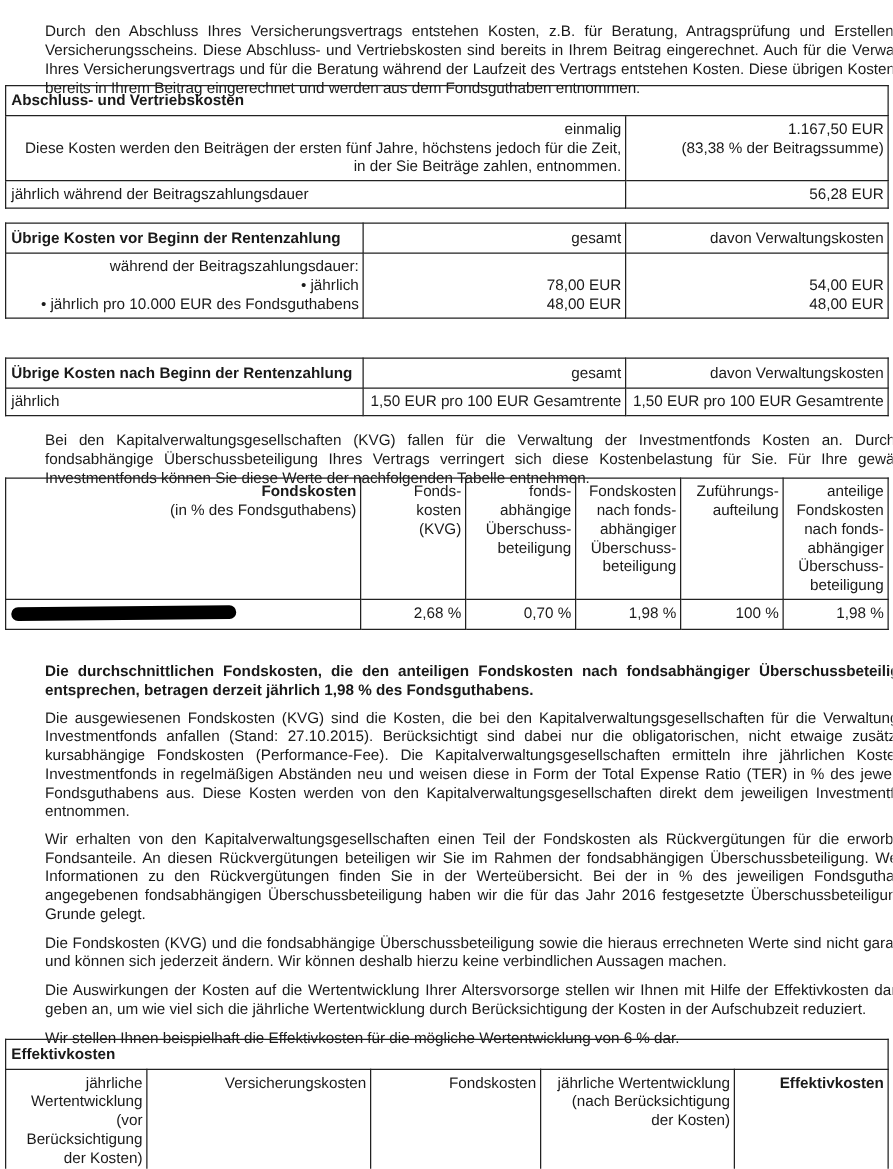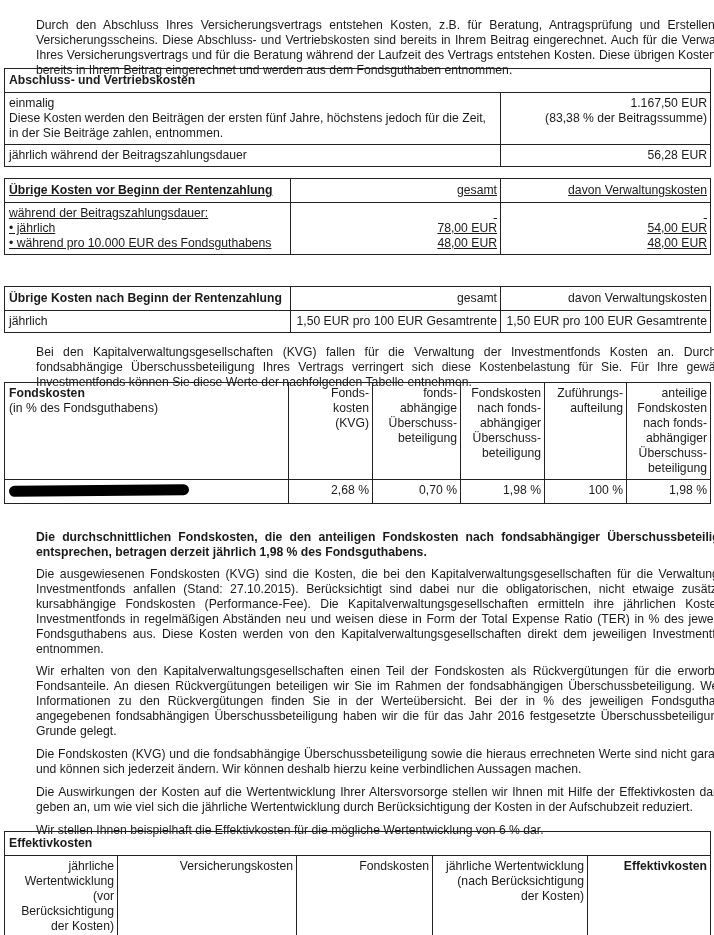--- a/index.html
+++ b/index.html
@@ -16,21 +16,21 @@
       position: absolute; left: 4px; width: 706px; border-collapse: collapse;
       table-layout: fixed;
     }
     td, th {
       border: 1px solid #222; padding: 3px 3px 3px 4px; vertical-align: top;
       font-weight: normal; text-align: left;
     }
     th.title { font-weight: bold; padding-top: 4px; padding-bottom: 4px; margin-left: 32px; }
     .r { text-align: right; }
     .b { font-weight: bold; }
-    .line { display: block; }
+    .line { display: block; text-align: right; }
     .blackout {
       display: inline-block; width: 180px; height: 11px; background: #000;
       border-radius: 6px; margin-top: 2px; transform: rotate(-0.5deg);
     }
   </style>
 </head>
 <body>
 
 <p class="para" style="top:2px;">Durch den Abschluss Ihres Versicherungsvertrags entstehen Kosten, z.B. für Beratung, Antragsprüfung und Erstellen des Versicherungsscheins. Diese Abschluss- und Vertriebskosten sind bereits in Ihrem Beitrag eingerechnet. Auch für die Verwaltung Ihres Versicherungsvertrags und für die Beratung während der Laufzeit des Vertrags entstehen Kosten. Diese übrigen Kosten sind bereits in Ihrem Beitrag eingerechnet und werden aus dem Fondsguthaben entnommen.</p>
 
@@ -53,37 +53,37 @@
       <span class="line">(83,38 % der Beitragssumme)</span>
     </td>
   </tr>
   <tr>
     <td>jährlich während der Beitragszahlungsdauer</td>
     <td class="r">56,28 EUR</td>
   </tr>
 </tbody>
   </table>
 
-<table style="top:178px;text-decoration:underline;">
+<table style="top:178px;">
   <colgroup>
       <col style="width:286px">
       <col style="width:210px">
       <col style="width:210px">
     </colgroup>
   <tbody>
       <tr>
     <th class="title">Übrige Kosten vor Beginn der Rentenzahlung</th>
     <th class="r" style="padding-top:4px;">gesamt</th>
     <th class="r" style="padding-top:4px;">davon Verwaltungskosten</th>
   </tr>
   <tr>
     <td>
       <span class="line">während der Beitragszahlungsdauer:</span>
       <span class="line">• jährlich</span>
-      <span class="line">• während pro 10.000 EUR des Fondsguthabens</span>
+      <span class="line">• jährlich pro 10.000 EUR des Fondsguthabens</span>
     </td>
     <td class="r">
       <span class="line">&nbsp;</span>
       <span class="line">78,00 EUR</span>
       <span class="line">48,00 EUR</span>
     </td>
     <td class="r">
       <span class="line">&nbsp;</span>
       <span class="line">54,00 EUR</span>
       <span class="line">48,00 EUR</span>

